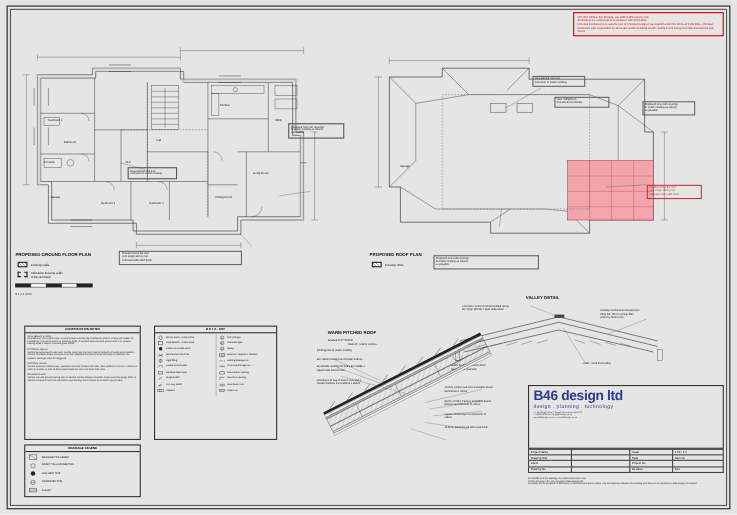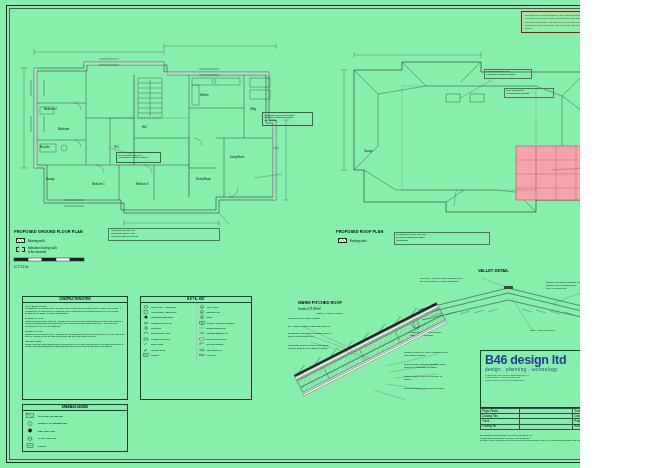--- a/index.html
+++ b/index.html
@@ -1,17 +1,17 @@
 <!DOCTYPE html>
 <html><head>
 <meta charset="utf-8">
 <style>
   html,body{margin:0;padding:0;background:#ffffff;}
   body{font-family:"Liberation Sans",sans-serif;}
-  #sheet{position:relative;width:580px;height:468px;background:#86efac;overflow:hidden;}
+  #sheet{position:relative;width:670px;height:468px;background:#e5e5e5;overflow:hidden;}
   .border-outer{position:absolute;left:6px;top:5px;width:658px;height:458px;border:1px solid #222;box-sizing:border-box;}
   .border-inner{position:absolute;left:9px;top:8px;width:652px;height:452px;border:1px solid #555;box-sizing:border-box;}
   .abs{position:absolute;}
   .txt{font-size:2.6px;line-height:1.25;color:#111;letter-spacing:0;}
   .ttl2{font-size:4px;font-weight:bold;color:#111;}
   svg{display:block;overflow:visible;}
   .noteblk{border:1px solid #c00;color:#c00;font-size:2.5px;line-height:1.32;padding:2px 3px;box-sizing:border-box;}
   .keybox{width:9px;height:5px;display:inline-block;vertical-align:middle;border:.6px solid #222;box-sizing:border-box;}
   .keyrow{display:flex;align-items:center;gap:3px;margin-bottom:2.5px;}
   .keylbl{font-size:2.8px;color:#111;}

